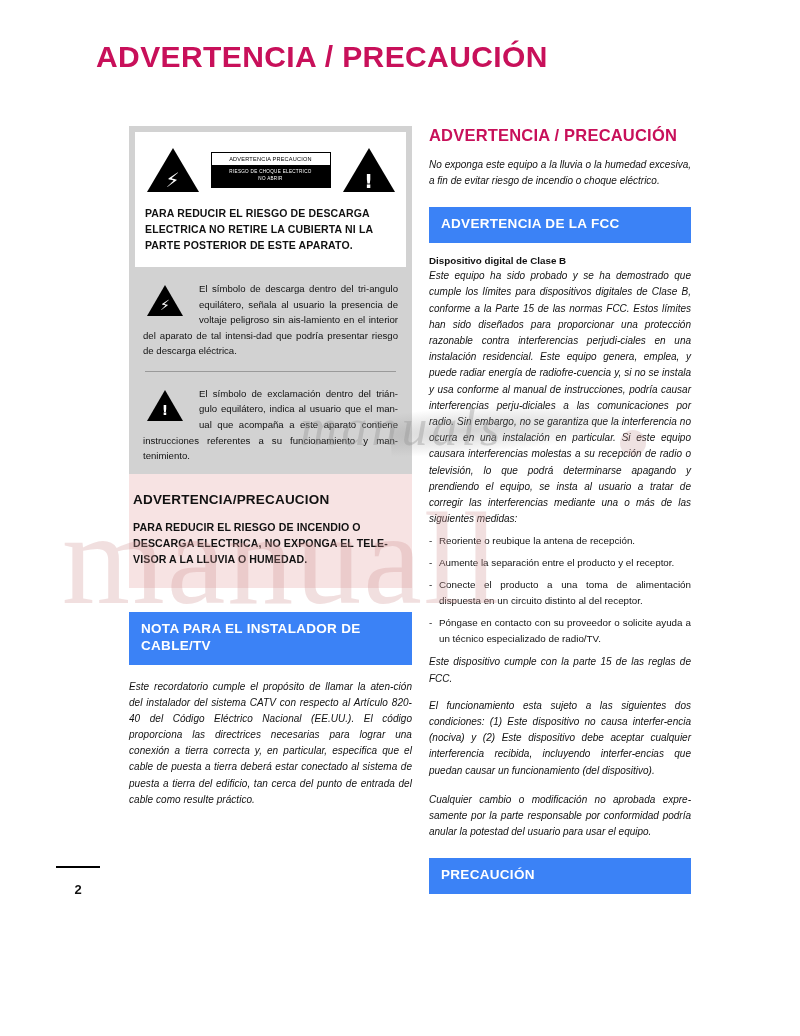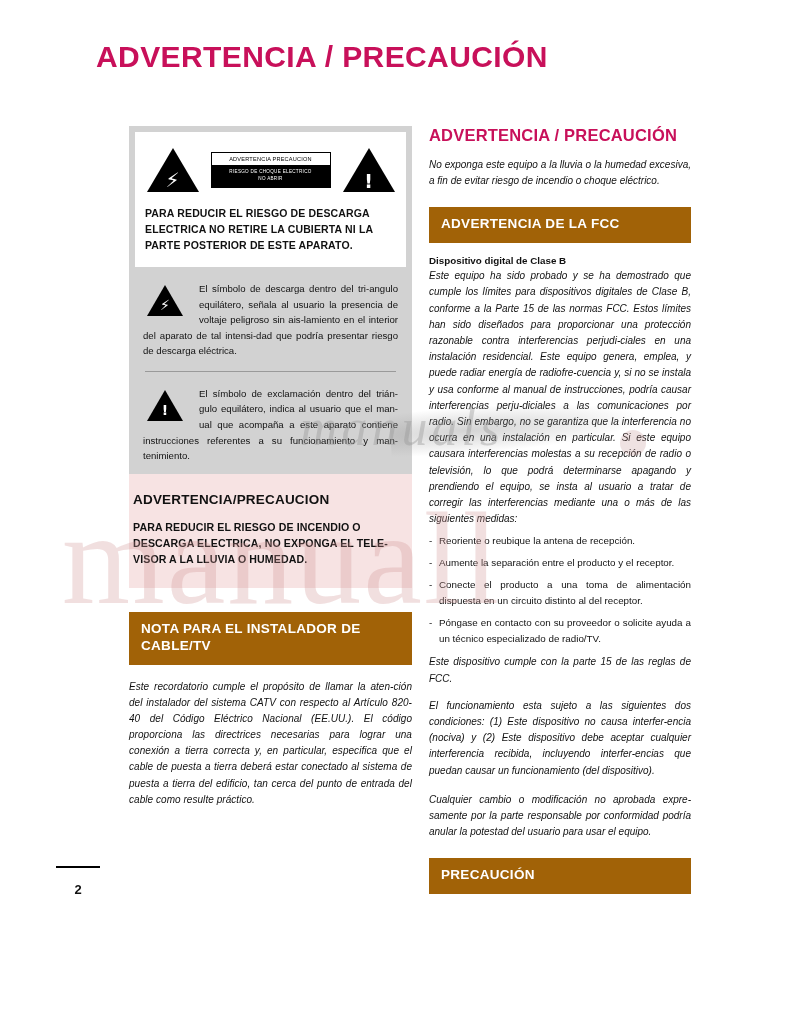--- a/index.html
+++ b/index.html
@@ -201,21 +201,21 @@
     margin: 0;
     font-size: 10.6px;
     font-weight: bold;
     line-height: 1.55;
     color: #111;
     letter-spacing: 0.1px;
   }
 
   
   .dark-bar {
-    background: #a16207;
+    background: #3b82f6;
     color: #ffffff;
     font-size: 13.5px;
     font-weight: bold;
     padding: 9px 12px 10px 12px;
     letter-spacing: 0.3px;
     line-height: 1.25;
     box-sizing: border-box;
   }
   .bar-gap-left { margin-top: 24px; }
 

